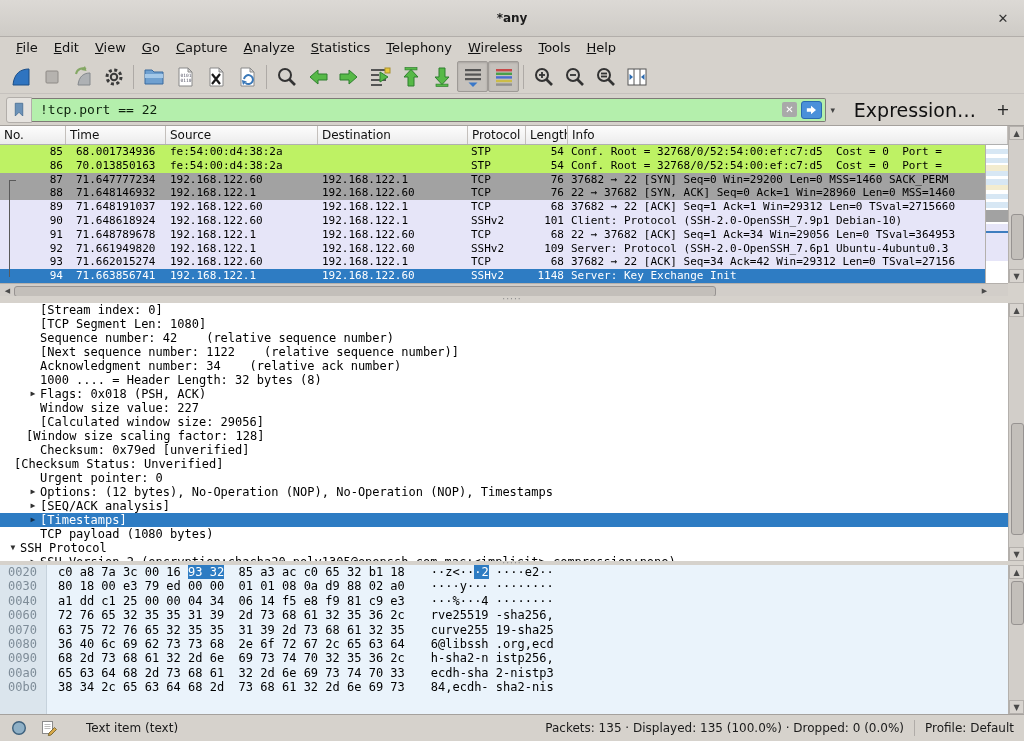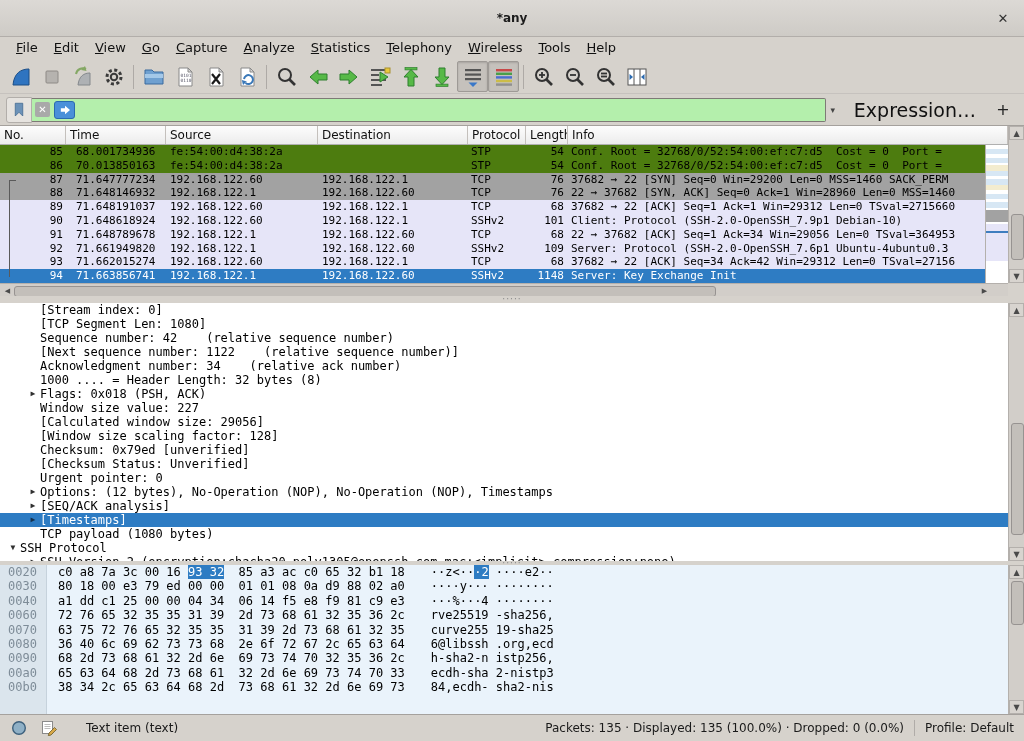--- a/index.html
+++ b/index.html
@@ -39,21 +39,21 @@
     display:flex;align-items:center;justify-content:center;}
   #filter-caret{width:14px;text-align:center;font-size:9px;color:#444;}
   #expression-label{font-size:19px;margin:0 6px 0 14px;color:#111;}
   #filter-add{font-size:16px;color:#222;margin:0 4px 0 12px;width:18px;text-align:center;}
   
   #plist-header{left:0;top:126px;width:1008px;height:19px;display:flex;
     background:linear-gradient(#fdfdfd,#ececec);border-bottom:1px solid #b0b0b0;font-size:12px;box-sizing:border-box;}
   .hcell{border-right:1px solid #c4c0bc;box-sizing:border-box;padding:2px 0 0 4px;overflow:hidden;white-space:nowrap;color:#111;}
   #plist-rows{left:0;top:145px;width:985px;height:138px;background:#fff;overflow:hidden;}
   .prow{display:flex;height:13.8px;line-height:13.8px;font-family:"DejaVu Sans Mono",monospace;font-size:11px;white-space:nowrap;}
-  .prow.white{background:#4d7c0f;color:#000;}
+  .prow.white{background:#bef264;color:#000;}
   .prow.gray{background:#a2a2a2;color:#000;}
   .prow.lavender{background:#e6e5f8;color:#000;}
   .prow.selected{background:#2e7cc3;color:#ffffff;}
   .pcell{overflow:hidden;white-space:pre;box-sizing:border-box;flex:none;}
   .c-no{width:66px;text-align:right;padding-right:3px;}
   .c-time{width:100px;padding-left:10px;}
   .c-src{width:152px;padding-left:4px;}
   .c-dst{width:150px;padding-left:4px;}
   .c-proto{width:58px;padding-left:3px;}
   .c-len{width:42px;text-align:right;padding-right:4px;}
@@ -266,20 +266,21 @@
     </div>
   </div>
 
 <div class="abs" id="filterbar">
   <span id="bookmark-btn">
     <svg width="18" height="18" viewBox="0 0 24 24">
         <path d="M7 3 h10 v17 l-5 -5 -5 5 z" fill="#6c92b8" stroke="#41678d"></path>
       </svg>
   </span>
   <span id="filter-field">
+    <input id="filter-input" value="!tcp.port == 22" style="">
     <span id="filter-clear">✕</span>
     <span id="filter-apply">
       <svg width="12" height="10" viewBox="0 0 14 12">
           <path d="M2 4 h5 V1 l6 5 -6 5 V8 H2 z" fill="#ffffff"></path>
         </svg>
     </span>
   </span>
   <span id="filter-caret">▾</span>
   <span id="expression-label">Expression…</span>
   <span id="filter-add">+</span>
@@ -430,23 +431,23 @@
 <div class="abs" id="details">
     <div class="dline" style="padding-left: 26px;"><span class="arrow"></span><span>[Stream index: 0]</span></div>
     <div class="dline" style="padding-left: 26px;"><span class="arrow"></span><span>[TCP Segment Len: 1080]</span></div>
     <div class="dline" style="padding-left: 26px;"><span class="arrow"></span><span>Sequence number: 42    (relative sequence number)</span></div>
     <div class="dline" style="padding-left: 26px;"><span class="arrow"></span><span>[Next sequence number: 1122    (relative sequence number)]</span></div>
     <div class="dline" style="padding-left: 26px;"><span class="arrow"></span><span>Acknowledgment number: 34    (relative ack number)</span></div>
     <div class="dline" style="padding-left: 26px;"><span class="arrow"></span><span>1000 .... = Header Length: 32 bytes (8)</span></div>
     <div class="dline" style="padding-left: 26px;"><span class="arrow">▶</span><span>Flags: 0x018 (PSH, ACK)</span></div>
     <div class="dline" style="padding-left: 26px;"><span class="arrow"></span><span>Window size value: 227</span></div>
     <div class="dline" style="padding-left: 26px;"><span class="arrow"></span><span>[Calculated window size: 29056]</span></div>
-    <div class="dline" style="padding-left: 26px; align-items: center;"><span class="arrow"></span><span>[Window size scaling factor: 128]</span></div>
+    <div class="dline" style="padding-left: 12px; align-items: center;"><span class="arrow"></span><span>[Window size scaling factor: 128]</span></div>
     <div class="dline" style="padding-left: 26px;"><span class="arrow"></span><span>Checksum: 0x79ed [unverified]</span></div>
-    <div class="dline" style="padding-left: 26px;"><span class="arrow"></span><span>[Checksum Status: Unverified]</span></div>
+    <div class="dline" style=""><span class="arrow"></span><span>[Checksum Status: Unverified]</span></div>
     <div class="dline" style="padding-left: 26px;"><span class="arrow"></span><span>Urgent pointer: 0</span></div>
     <div class="dline" style="padding-left: 26px;"><span class="arrow">▶</span><span>Options: (12 bytes), No-Operation (NOP), No-Operation (NOP), Timestamps</span></div>
     <div class="dline" style="padding-left: 26px;"><span class="arrow">▶</span><span>[SEQ/ACK analysis]</span></div>
     <div class="dline selected" style="padding-left: 26px;"><span class="arrow">▶</span><span>[Timestamps]</span></div>
     <div class="dline" style="padding-left: 26px;"><span class="arrow"></span><span>TCP payload (1080 bytes)</span></div>
     <div class="dline" style="padding-left: 6px;"><span class="arrow">▼</span><span>SSH Protocol</span></div>
     <div class="dline" style="padding-left: 26px;"><span class="arrow">▶</span><span>SSH Version 2 (encryption:chacha20-poly1305@openssh.com mac:&lt;implicit&gt; compression:none)</span></div>
   </div>
 <div class="abs vscroll" id="details-vscroll">
   <div class="sbtn">▲</div>

